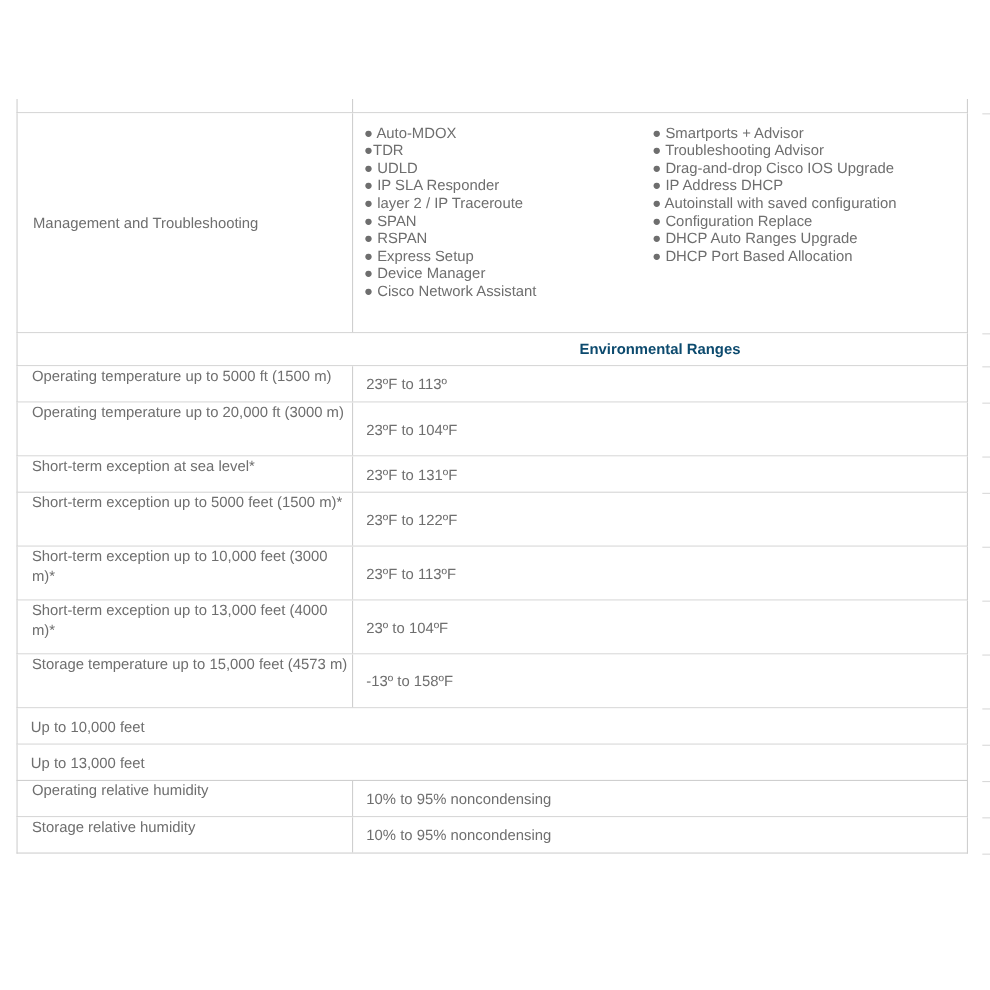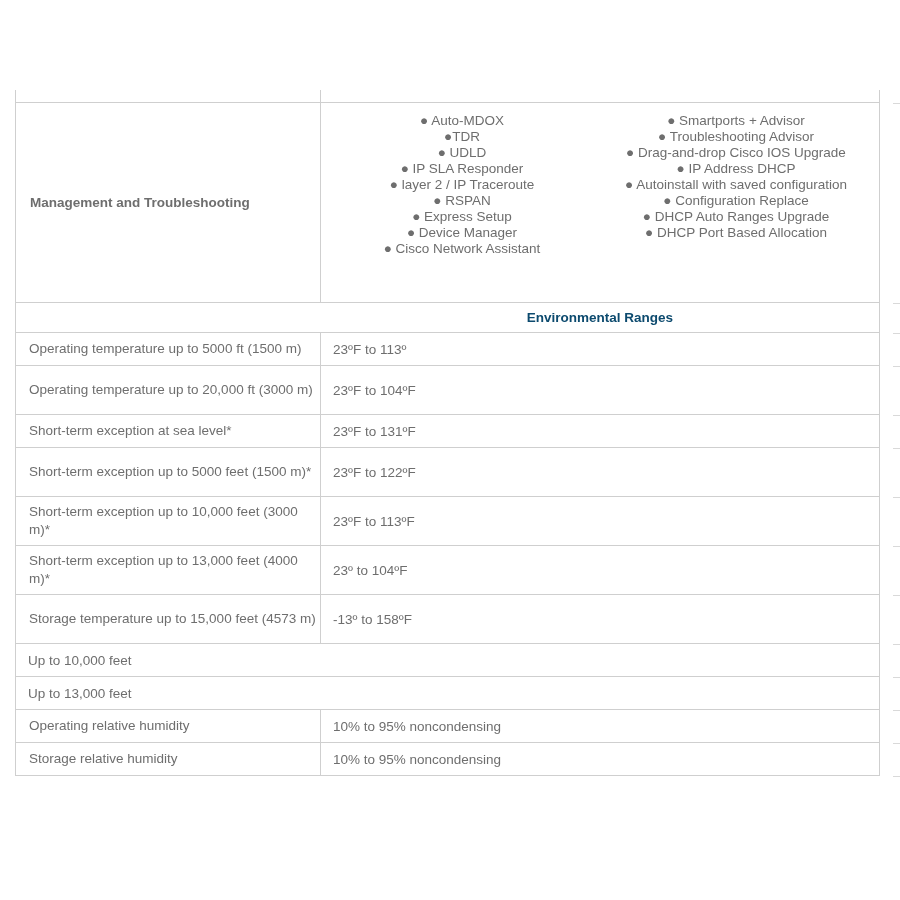--- a/index.html
+++ b/index.html
@@ -43,52 +43,49 @@
   .partial-row { height: 13px; }
 
   
   .mgmt-row { height: 200px; }
   .mgmt-label-cell {
     display: flex;
     align-items: center;
     padding-left: 14px;
     padding-right: 18px;
     line-height: 18px;
-    font-weight: bold;
   }
   .features {
     display: flex;
     padding: 10px 0 0 10px;
     align-items: flex-start;
   }
   .fcol1 { width: 262px; flex: 0 0 auto; }
   .fcol2 { flex: 1 1 auto; }
   .feature-item {
     line-height: 16px;
     white-space: nowrap;
-    text-align: center;
   }
 
   
   .header-row {
     height: 30px;
     display: block;
     padding-left: 305px;
     text-align: center;
     line-height: 29px;
     font-weight: bold;
     color: #0c4a6e;
   }
 
   
   .env-row.h1 { height: 33px; }
   .env-row.h2 { height: 49px; }
   .env-label-cell {
     display: flex;
-    align-items: center;
     padding-left: 13px;
     padding-right: 1px;
     line-height: 18px;
   }
   .env-value-cell {
     display: flex;
     align-items: center;
     padding-left: 12px;
     line-height: 17px;
   }
@@ -116,20 +113,21 @@
     <div class="cell-l mgmt-label-cell">
       <span>Management and Troubleshooting</span>
     </div>
     <div class="cell-r features">
       <div class="fcol1">
         <div class="feature-item">● Auto-MDOX</div>
         <div class="feature-item">●TDR</div>
         <div class="feature-item">● UDLD</div>
         <div class="feature-item">● IP SLA Responder</div>
         <div class="feature-item">● layer 2 / IP Traceroute</div>
+        <div class="feature-item">● SPAN</div>
         <div class="feature-item">● RSPAN</div>
         <div class="feature-item">● Express Setup</div>
         <div class="feature-item">● Device Manager</div>
         <div class="feature-item">● Cisco Network Assistant</div>
       </div>
       <div class="fcol2">
         <div class="feature-item">● Smartports + Advisor</div>
         <div class="feature-item">● Troubleshooting Advisor</div>
         <div class="feature-item">● Drag-and-drop Cisco IOS Upgrade</div>
         <div class="feature-item">● IP Address DHCP</div>

